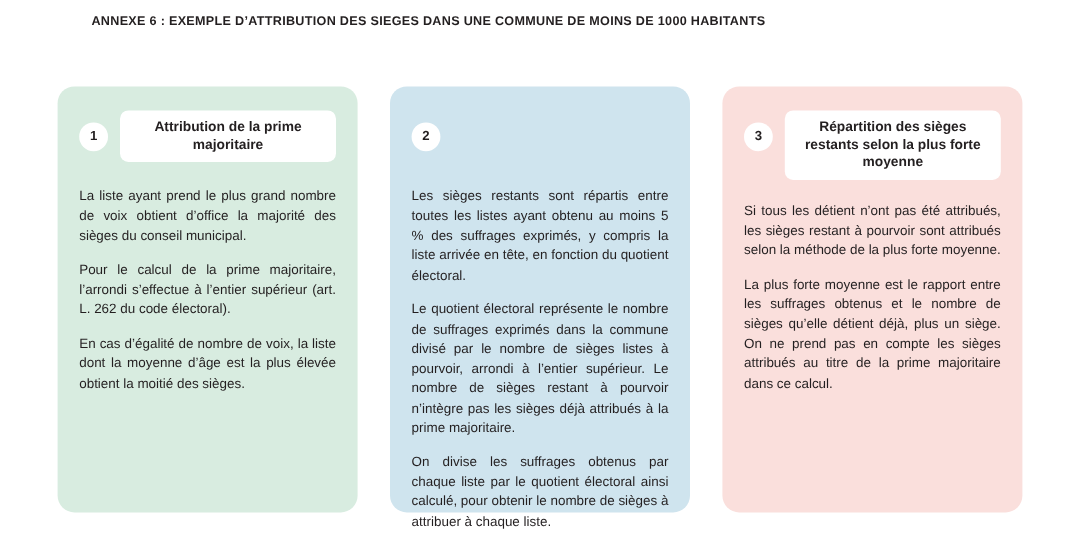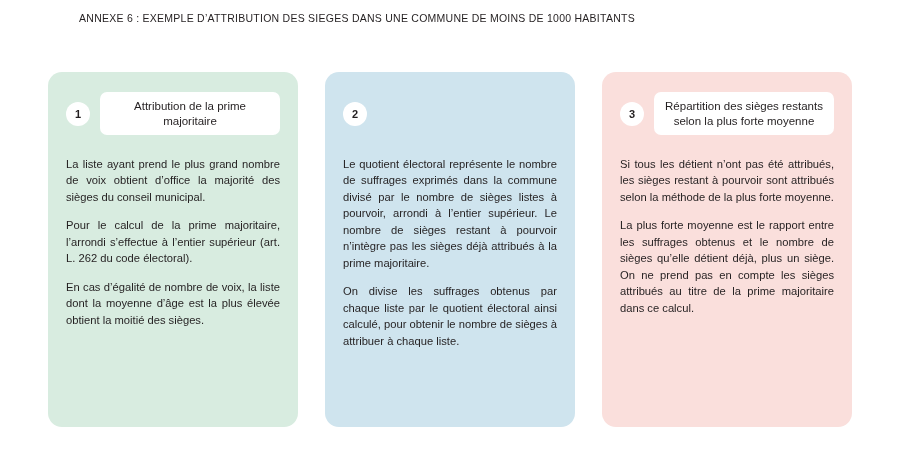--- a/index.html
+++ b/index.html
@@ -20,21 +20,21 @@
     height: 459px;
     box-sizing: border-box;
   }
   .doc-title {
     position: absolute;
     top: 12px;
     left: 0;
     width: 714px;
     text-align: center;
     font-size: 10.5px;
-    font-weight: normal;
+    font-weight: bold;
     letter-spacing: 0.25px;
     color: #231f20;
   }
   .cards {
     position: absolute;
     top: 72px;
     left: 48px;
     width: 804px;
     display: flex;
     justify-content: space-between;
@@ -69,21 +69,21 @@
     align-items: center;
     justify-content: center;
     margin-top: 10px;
   }
   .head-label {
     flex: 1 1 auto;
     background: #ffffff;
     border-radius: 7px;
     padding: 7px 8px;
     font-size: 11.5px;
-    font-weight: normal;
+    font-weight: bold;
     line-height: 1.28;
     text-align: center;
     color: #231f20;
   }
   .card-body {
     margin-top: 18px;
     font-size: 11.2px;
     line-height: 1.47;
     text-align: justify;
     color: #231f20;
@@ -114,20 +114,21 @@
           <p><span>Pour le calcul de la prime majoritaire, </span><span class="b">l’arrondi s’effectue à l’entier supérieur </span><span>(art. L. 262 du code électoral).</span></p>
           <p><span>En cas d’égalité de nombre de voix, la liste dont la moyenne d’âge est la plus élevée obtient la moitié des sièges.</span></p>
         </div>
     </div>
 
     <div class="card card-2">
       <div class="card-head">
         <div class="badge">2</div>
       </div>
       <div class="card-body">
+          <p><span class="b">Les sièges restants sont répartis entre toutes les listes ayant obtenu au moins 5 % des suffrages exprimés</span><span>, y compris la liste arrivée en tête, en fonction du </span><span class="b">quotient électoral.</span></p>
           <p><span>Le </span><span class="u">quotient électoral</span><span> représente le nombre de suffrages exprimés dans la commune divisé par le nombre de sièges listes à pourvoir, arrondi à l’entier supérieur. </span><span class="b">Le nombre de sièges restant à pourvoir n’intègre pas les sièges déjà attribués à la prime majoritaire.</span></p>
           <p><span>On divise les suffrages obtenus par chaque liste par le quotient électoral ainsi calculé, pour obtenir le nombre de sièges à attribuer à chaque liste.</span></p>
         </div>
     </div>
 
     <div class="card card-3">
       <div class="card-head">
         <div class="badge">3</div>
         <div class="head-label">Répartition des sièges restants selon la plus forte moyenne</div>
       </div>

